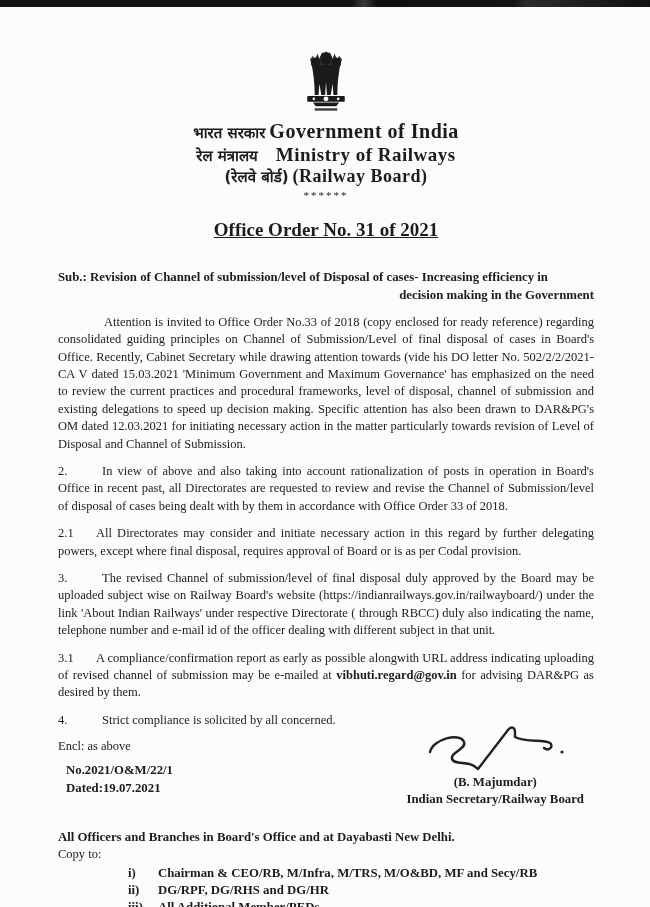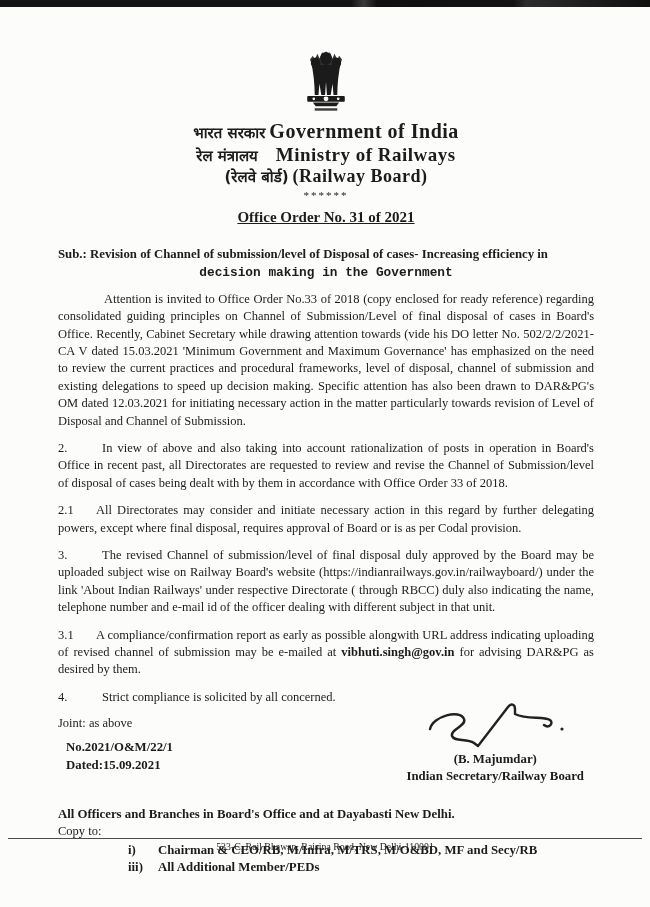--- a/index.html
+++ b/index.html
@@ -17,23 +17,23 @@
     background:linear-gradient(90deg,#141414 0%,#141414 54%,#3a3a3a 56%,#101010 58%,#141414 79%,#2c2c2c 81%,#101010 100%);
   }
   .content{padding:50px 56px 0 58px;}
   .emblem-wrap{text-align:center;margin:0 0 4px 0;}
   .hdr{ text-align:center; line-height:1.18;}
   .hdr .hindi{font-family:"DejaVu Sans",sans-serif;font-size:15px;font-weight:600;}
   .hdr .eng1{font-size:20px;font-weight:bold;letter-spacing:.5px;}
   .hdr .eng2{font-size:19px;font-weight:bold;letter-spacing:.5px;margin-left:14px;}
   .hdr .eng3{font-size:18px;font-weight:bold;letter-spacing:.5px;}
   .stars{text-align:center;font-size:11px;letter-spacing:2px;margin-top:2px;color:#222;}
-  .order-no{text-align:center;font-size:15px;font-weight:bold;text-decoration:underline;margin-top:8px;}
-  .subject{font-weight:bold;font-size:12.8px;margin-top:20px;line-height:1.35;}
-  .subject .l2{text-align:center;font-family:Liberation Mono, monospace;}
+  .order-no{text-align:center;font-size:19px;font-weight:bold;text-decoration:underline;margin-top:18px;}
+  .subject{font-weight:bold;font-size:12.8px;margin-top:28px;line-height:1.35;}
+  .subject .l2{text-align:right;}
   .body-text{font-size:12.5px;line-height:17.4px;text-align:justify;}
   .body-text p{margin:0 0 10px 0;}
   p.indent{text-indent:46px;}
   .pnum{display:inline-block;min-width:44px;}
   .pnum.wide{min-width:38px;}
   .encl{font-size:12.5px;margin:4px 0 8px 0;}
   .sig-row{display:flex;justify-content:space-between;align-items:flex-start;margin-top:2px;}
   .refblock{font-weight:bold;font-size:12.8px;line-height:1.35;margin-left:8px;}
   .sigblock{text-align:center;font-weight:bold;font-size:12.8px;line-height:1.3;position:relative;padding-right:10px;margin-left:36px;}
   .sigblock svg{display:block;margin:-46px auto 0 auto;}
@@ -104,31 +104,31 @@
 
     <div class="body-text" style="margin-top:10px;">
       <p class="indent"><span>Attention is invited to Office Order No.33 of 2018 (copy enclosed for ready reference) regarding consolidated guiding principles on Channel of Submission/Level of final disposal of cases in Board's Office. Recently, Cabinet Secretary while drawing attention towards (vide his DO letter No. 502/2/2/2021-CA V dated 15.03.2021 'Minimum Government and Maximum Governance' has emphasized on the need to review the current practices and procedural frameworks, level of disposal, channel of submission and existing delegations to speed up decision making. Specific attention has also been drawn to DAR&amp;PG's OM dated 12.03.2021 for initiating necessary action in the matter particularly towards revision of Level of Disposal and Channel of Submission.</span></p>
 
       <p><span class="pnum">2.</span><span>In view of above and also taking into account rationalization of posts in operation in Board's Office in recent past, all Directorates are requested to review and revise the Channel of Submission/level of disposal of cases being dealt with by them in accordance with Office Order 33 of 2018.</span></p>
 
       <p><span class="pnum wide">2.1</span><span>All Directorates may consider and initiate necessary action in this regard by further delegating powers, except where final disposal, requires approval of Board or is as per Codal provision.</span></p>
 
       <p><span class="pnum">3.</span><span>The revised Channel of submission/level of final disposal duly approved by the Board may be uploaded subject wise on Railway Board's website (https://indianrailways.gov.in/railwayboard/) under the link 'About Indian Railways' under respective Directorate ( through RBCC) duly also indicating the name, telephone number and e-mail id of the officer dealing with different subject in that unit.</span></p>
 
-      <p><span class="pnum wide">3.1</span><span>A compliance/confirmation report as early as possible alongwith URL address indicating uploading of revised channel of submission may be e-mailed at </span><b>vibhuti.singh@gov.in</b><span> for advising DAR&amp;PG as desired by them.</span></p>
+      <p><span class="pnum wide">3.1</span><span>A compliance/confirmation report as early as possible alongwith URL address indicating uploading of revised channel of submission may be e-mailed at </span><b>vibhuti.regard@gov.in</b><span> for advising DAR&amp;PG as desired by them.</span></p>
 
       <p><span class="pnum">4.</span><span>Strict compliance is solicited by all concerned.</span></p>
     </div>
 
-    <div class="encl">Joint: as above</div>
+    <div class="encl">Encl: as above</div>
 
     <div class="sig-row">
       <div class="refblock">
         <div>No.2021/O&amp;M/22/1</div>
-        <div>Dated:15.09.2021</div>
+        <div>Dated:19.07.2021</div>
       </div>
       <div class="sigblock">
         <svg width="150" height="58" viewBox="0 0 150 58">
           <g fill="none" stroke="#222" stroke-width="2.4" stroke-linecap="round" stroke-linejoin="round">
             <path d="M10 36 C13 23 40 16 44 26 C47 33 30 36 32 43 C34 49 47 45 54 50 L58 53 L88 14 C91 10 95 11 95 16 L95 21 C107 27 123 23 130 27 C134 30 129 36 124 32"></path>
             <circle cx="142" cy="36" r="1.6" fill="#222" stroke="none"></circle>
           </g>
         </svg>
         <div>(B. Majumdar)</div>
         <div>Indian Secretary/Railway Board</div>
@@ -137,20 +137,23 @@
 
     <div class="addressee">All Officers and Branches in Board's Office and at Dayabasti New Delhi.</div>
     <div class="copyto">Copy to:</div>
 
     <div class="copy-list">
       <div class="copy-item">
         <span class="copy-idx">i)</span>
         <span>Chairman &amp; CEO/RB, M/Infra, M/TRS, M/O&amp;BD, MF and Secy/RB</span>
       </div>
       <div class="copy-item">
+        <span class="copy-idx">ii)</span>
+        <span>DG/RPF, DG/RHS  and DG/HR</span>
+      </div>
+      <div class="copy-item">
         <span class="copy-idx">iii)</span>
         <span>All Additional Member/PEDs</span>
       </div>
     </div>
   </div>
 
-  <div class="footer">533-C, Rail Bhawan, Raisina Road, New Delhi-110001</div>
 </div>
 
 </body></html>

